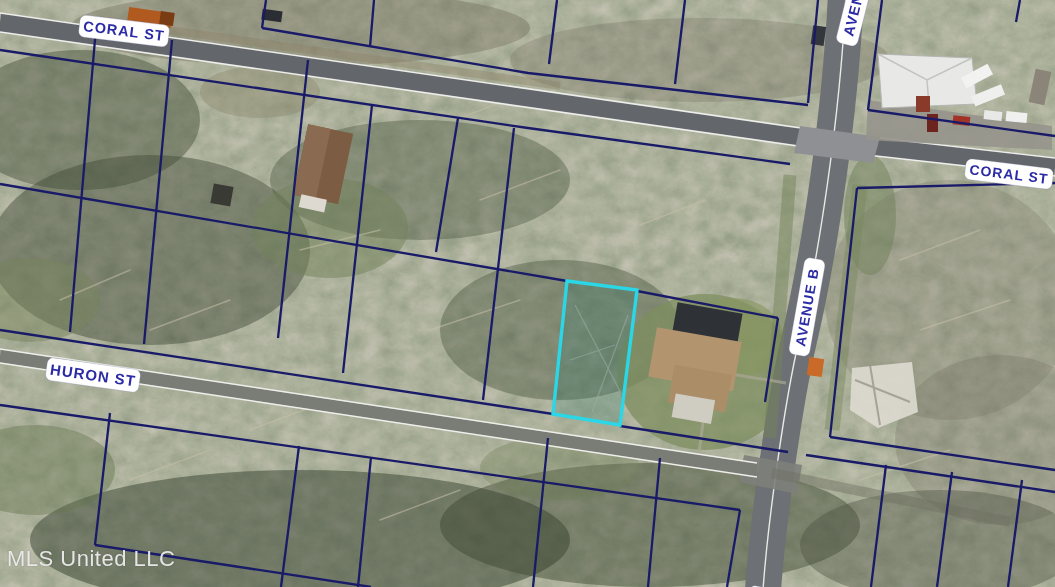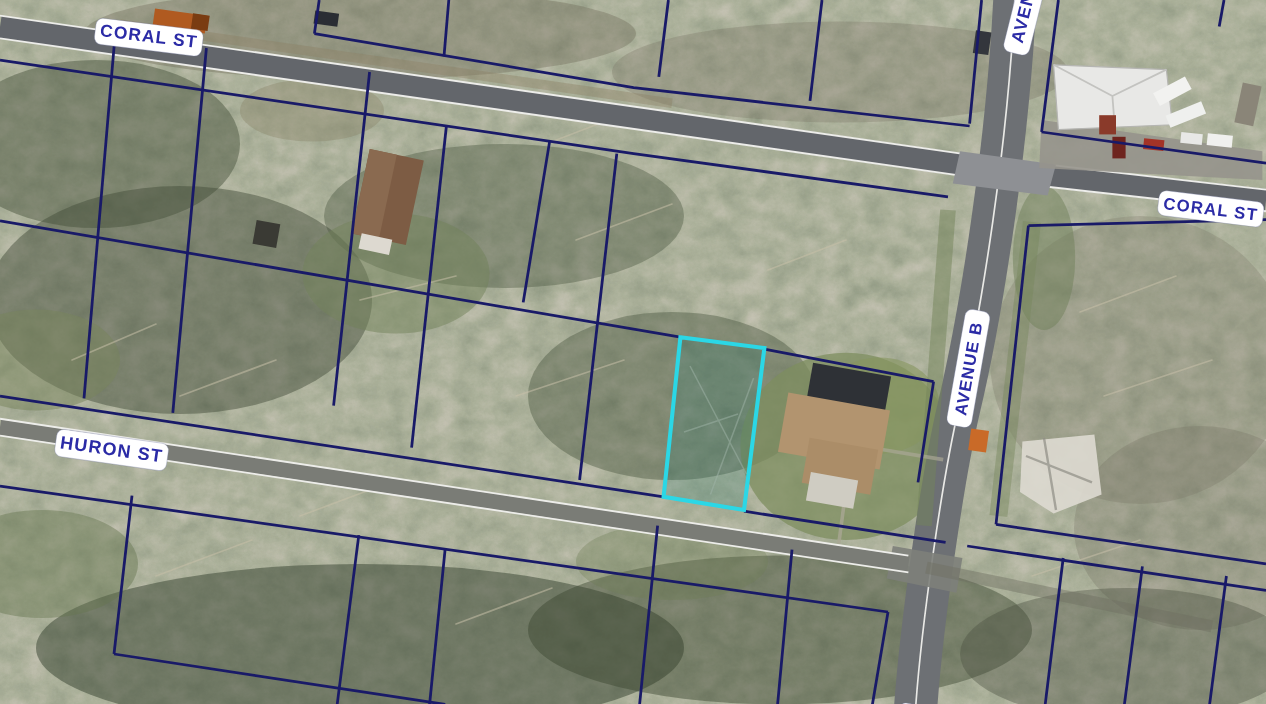--- a/index.html
+++ b/index.html
@@ -230,13 +230,14 @@
         <rect class="pill" x="-50" y="-11" width="100" height="22" rx="6"></rect>
         <text class="pill-text">AVENUE B</text>
       </g>
       <g transform="translate(752,635) rotate(-80)">
         <rect class="pill" x="-49" y="-10.5" width="98" height="21" rx="6"></rect>
         <text class="pill-text" style="font-size:14px">AVENUE B</text>
       </g>
     </g>
   </svg>
 
+  <div id="watermark">MLS United LLC</div>
 </div>
 
 </body></html>

